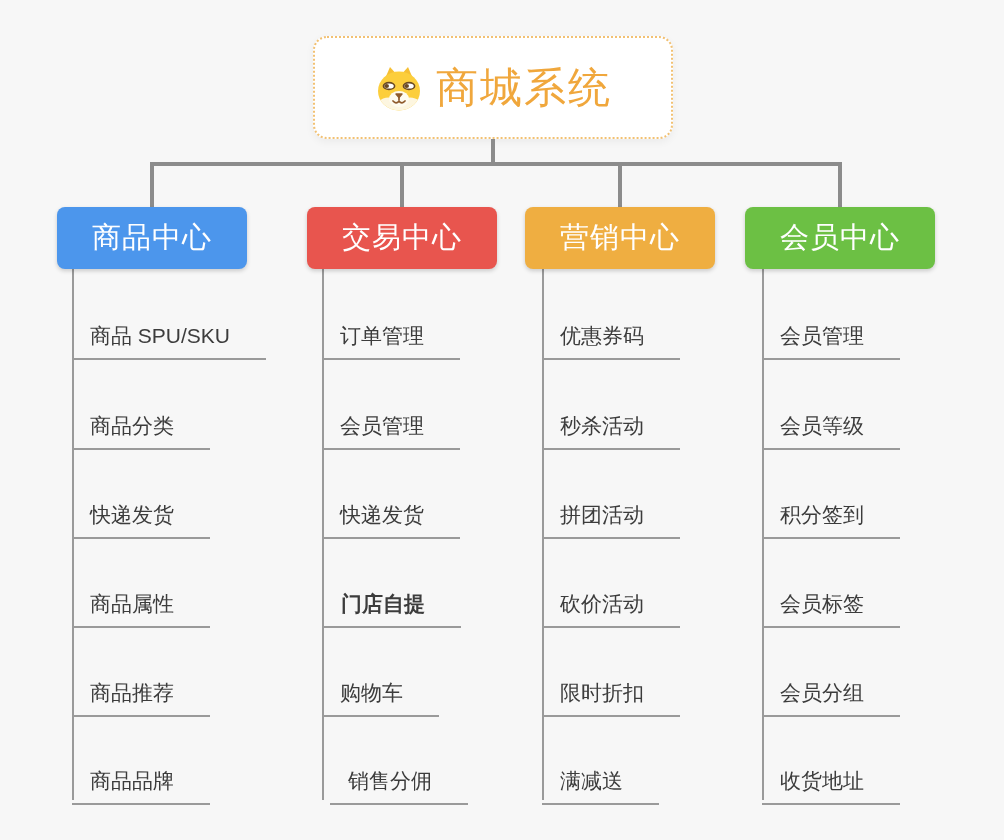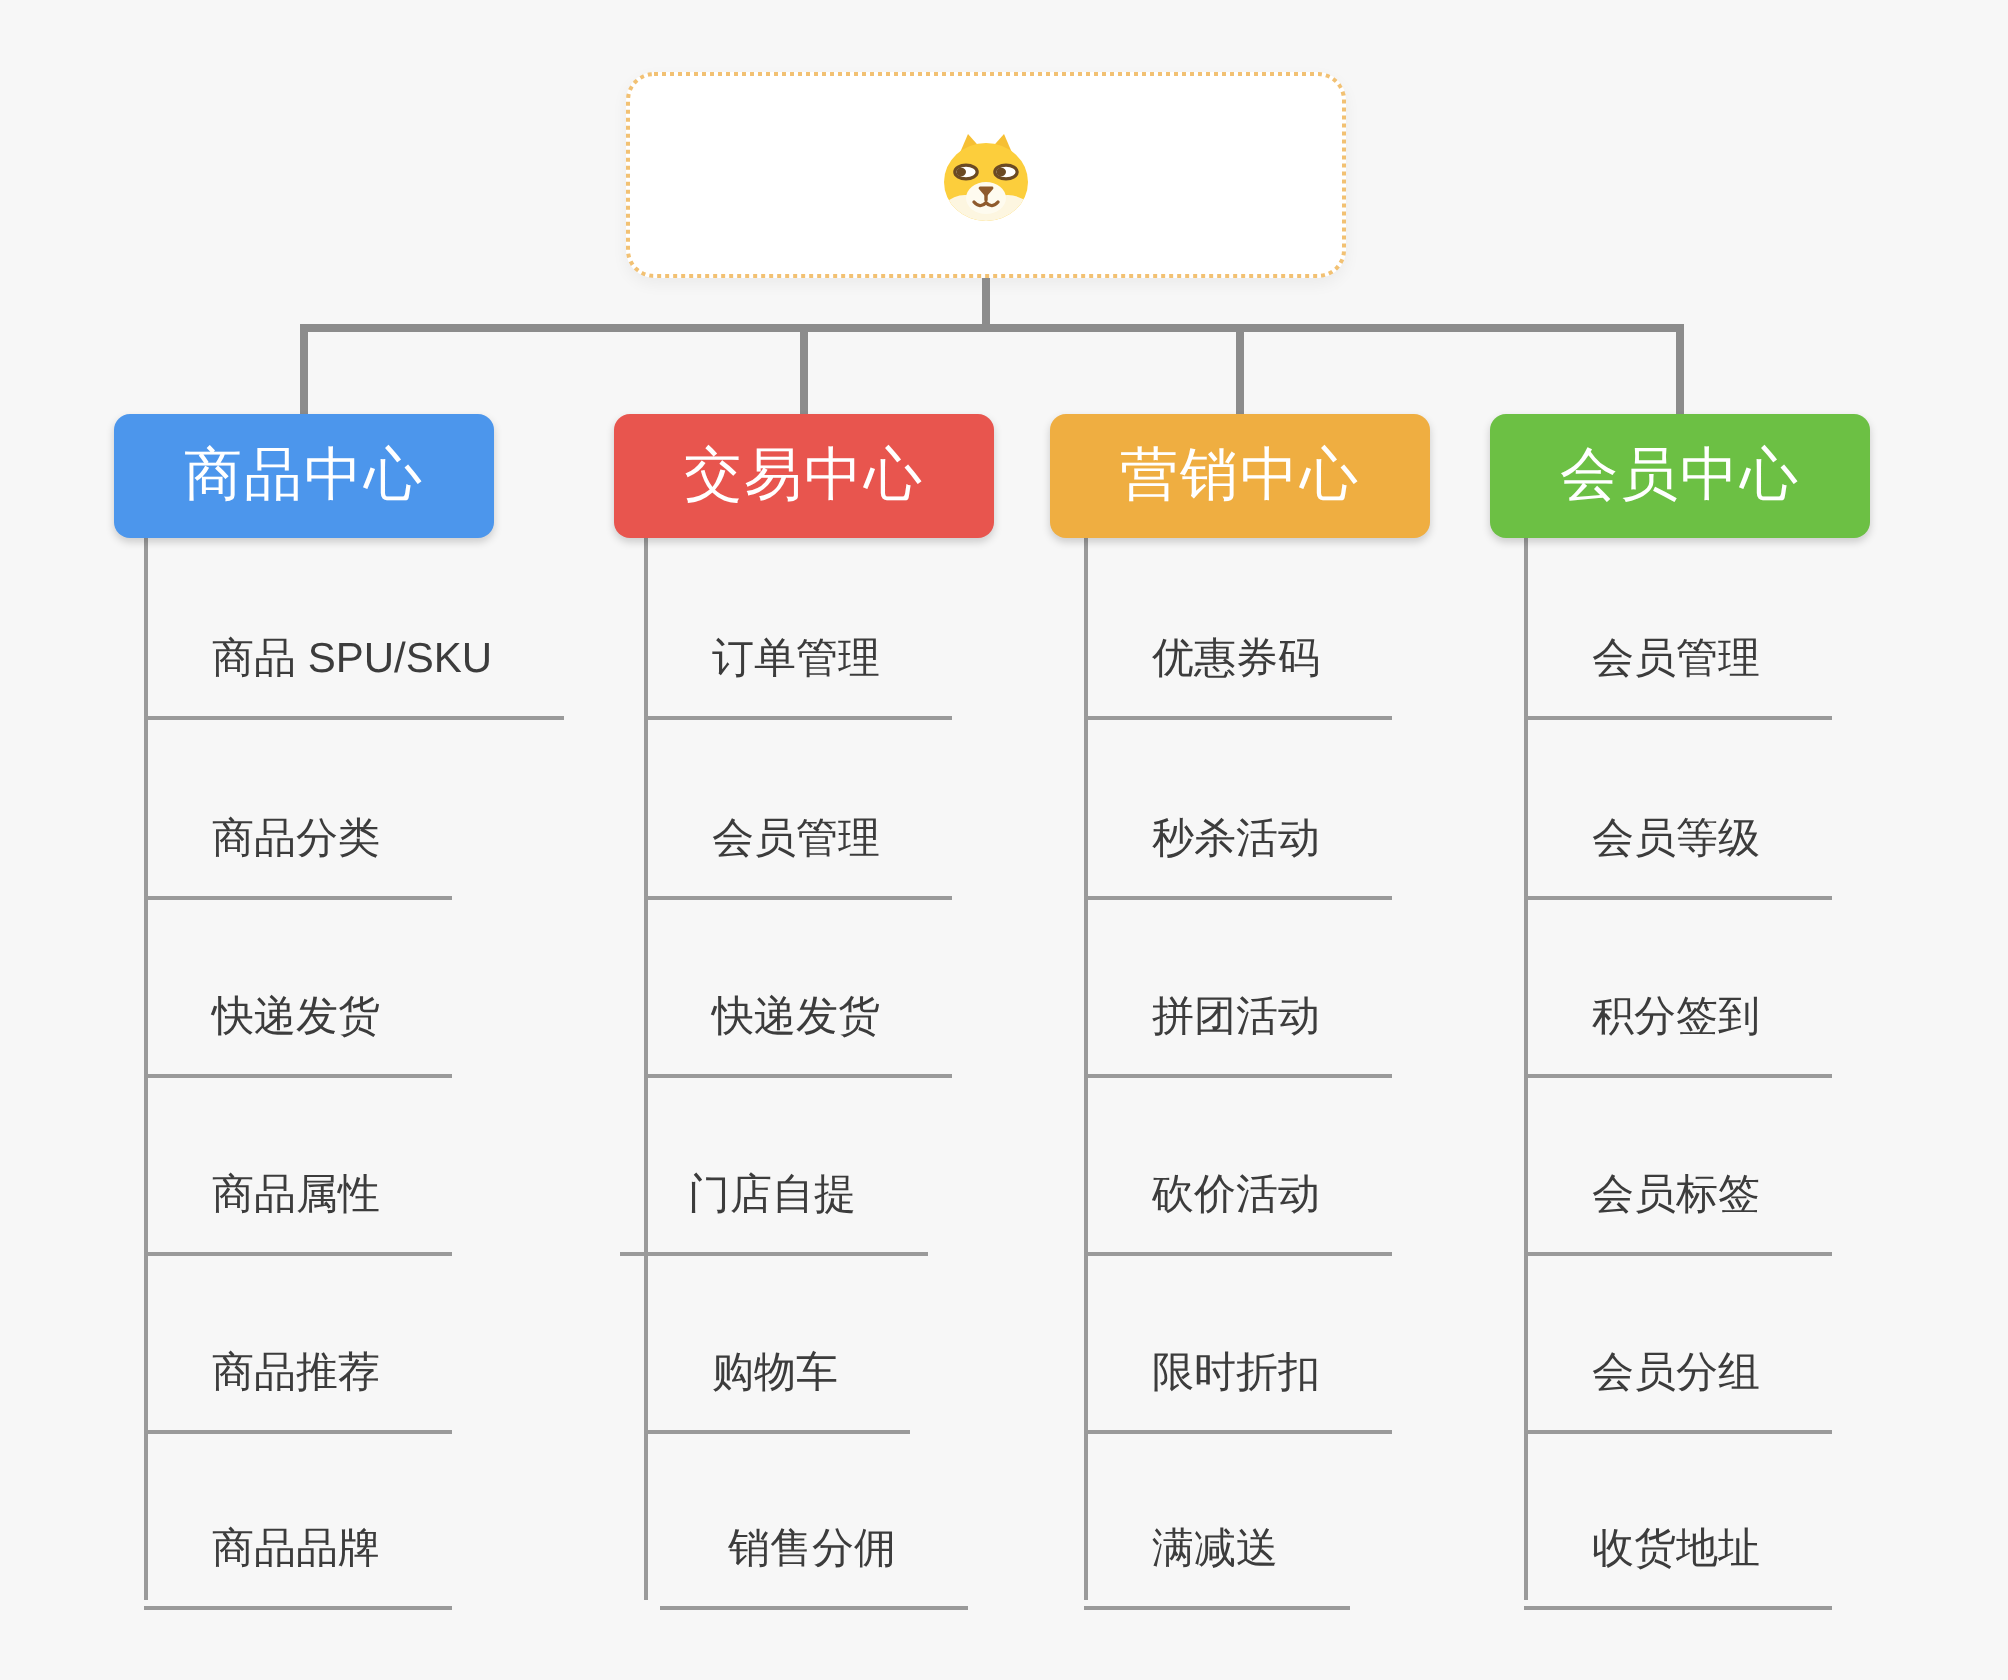--- a/index.html
+++ b/index.html
@@ -62,22 +62,22 @@
     letter-spacing: 1px;
     box-shadow: 0 2px 4px rgba(0,0,0,0.18);
     cursor: pointer;
   }
   
   .leaf-item {
     position: absolute;
     height: 34px;
     box-sizing: content-box;
     display: flex;
-    align-items: flex-start;
-    padding: 0 36px 5px 34px;
+    align-items: center;
+    padding: 0 36px 5px 18px;
     border-bottom: 2px solid var(--leaf-conn, #9A9A9A);
     white-space: nowrap;
     font-size: 21px;
     color: var(--leaf-text, #3C3C3C);
     line-height: 1.05;
     cursor: pointer;
   }
 </style>
 </head>
 <body>
@@ -104,20 +104,21 @@
 
       <ellipse cx="15" cy="21" rx="5.6" ry="3.4" fill="#FFFFFF" stroke="#6B4A23" stroke-width="1.6"></ellipse>
       <ellipse cx="35" cy="21" rx="5.6" ry="3.4" fill="#FFFFFF" stroke="#6B4A23" stroke-width="1.6"></ellipse>
       <ellipse cx="12.6" cy="21" rx="2.4" ry="2.1" fill="#6B4A23"></ellipse>
       <ellipse cx="32.6" cy="21" rx="2.4" ry="2.1" fill="#6B4A23"></ellipse>
 
       <path d="M22 29 L28 29 L25 32.6 Z" fill="#8F5B2D" stroke="#8F5B2D" stroke-width="1.4" stroke-linejoin="round"></path>
 
       <path d="M25 32.6 V35 M19 36 Q22 39.4 25 36.4 Q28 39.4 31 36" fill="none" stroke="#8F5B2D" stroke-width="1.7" stroke-linecap="round"></path>
     </svg>
+    <span class="root-title">商城系统</span>
   </div>
 
   <div id="connectors">
       <div class="conn" style="left: 491px; top: 139px; width: 4px; height: 27px;"></div>
       <div class="conn rounded" style="left: 150px; top: 162px; width: 692px; height: 4px;"></div>
       <div class="conn" style="left: 150px; top: 162px; width: 4px; height: 45px;"></div>
       <div class="vline" style="left: 72px; top: 269px; height: 531px;"></div>
       <div class="conn" style="left: 400px; top: 162px; width: 4px; height: 45px;"></div>
       <div class="vline" style="left: 322px; top: 269px; height: 531px;"></div>
       <div class="conn" style="left: 618px; top: 162px; width: 4px; height: 45px;"></div>
@@ -152,21 +153,21 @@
       </div>
       <div class="leaf-item" style="left: 322px; top: 319px;">
         <span>订单管理</span>
       </div>
       <div class="leaf-item" style="left: 322px; top: 409px;">
         <span>会员管理</span>
       </div>
       <div class="leaf-item" style="left: 322px; top: 498px;">
         <span>快递发货</span>
       </div>
-      <div class="leaf-item" style="left: 310px; top: 587px;">
+      <div class="leaf-item" style="left: 323px; top: 587px; font-weight: bold;">
         <span>门店自提</span>
       </div>
       <div class="leaf-item" style="left: 322px; top: 676px;">
         <span>购物车</span>
       </div>
       <div class="leaf-item" style="left: 330px; top: 764px;">
         <span>销售分佣</span>
       </div>
       <div class="branch-box" style="left: 525px; background: rgb(239, 174, 65);">
         <span>营销中心</span>

